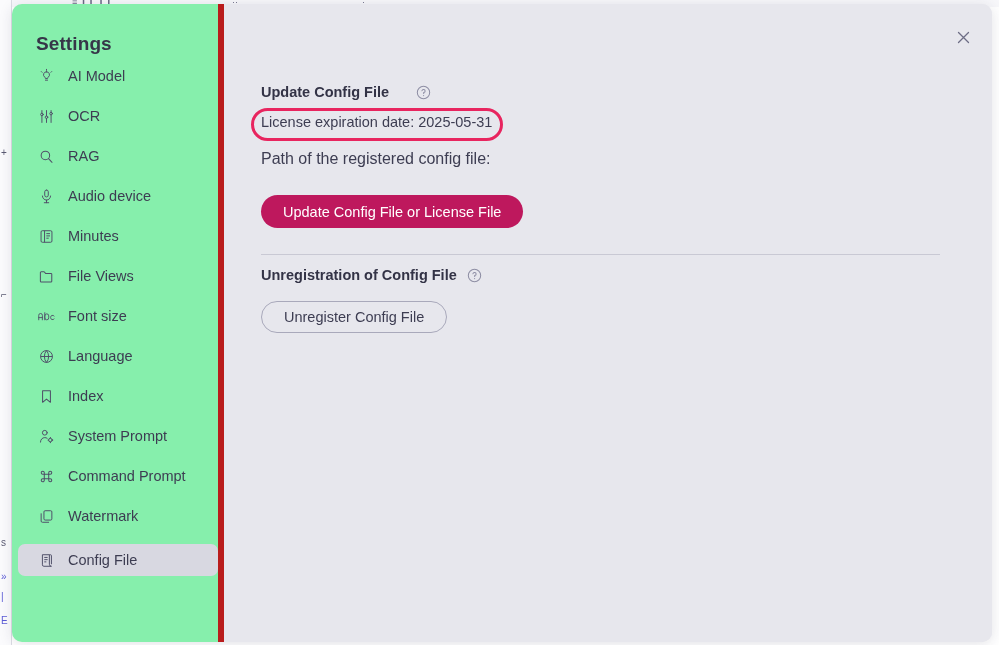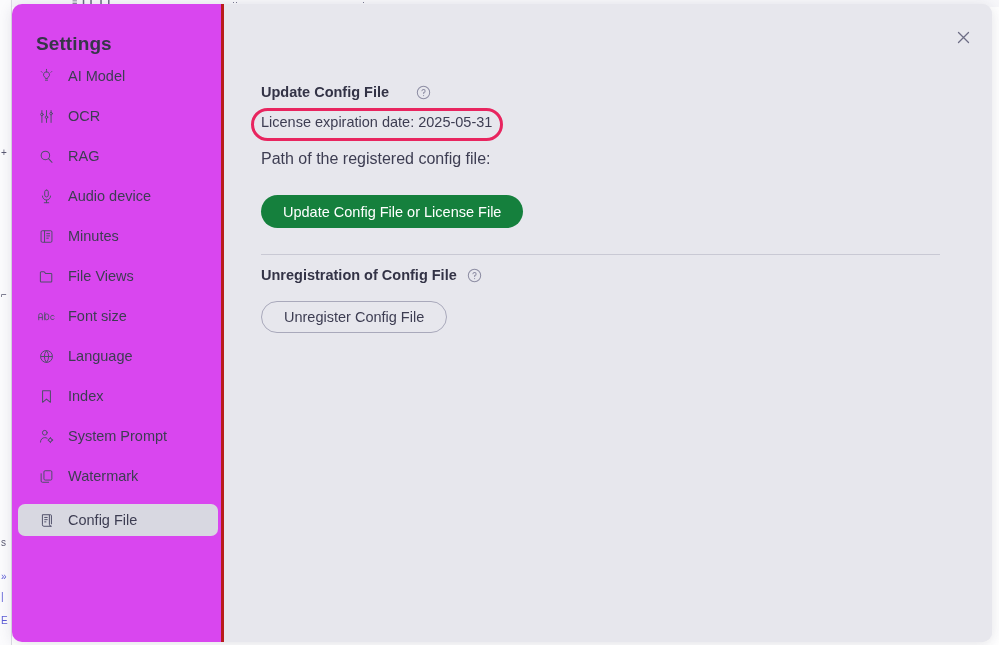--- a/index.html
+++ b/index.html
@@ -47,22 +47,22 @@
     background: #e7e7ed;
     border-radius: 10px;
     box-shadow: 0 2px 14px rgba(40,40,70,0.13);
     overflow: hidden;
   }
 
   
   #sidebar {
     position: absolute; left: 0; top: 0;
     width: 212px; height: 638px;
-    background: #d946ef;
-    border-right: 3px solid #b91c1c;
+    background: #86efac;
+    border-right: 6px solid #b91c1c;
   }
   #settings-title {
     position: absolute; left: 24px; top: 29px;
     font-size: 19px; font-weight: bold;
     color: #363648;
     letter-spacing: 0.1px;
   }
   #nav-list {
     position: absolute; left: 6px; top: 56px;
     width: 200px;
@@ -134,21 +134,21 @@
   #path-row {
     position: absolute; left: 36px; top: 146px;
     font-size: 16px; color: #3d3d52;
   }
 
   #update-button {
     position: absolute; left: 36px; top: 191px;
     height: 33px;
     padding: 0 22px;
     display: inline-flex; align-items: center; justify-content: center;
-    background: #15803d;
+    background: #be185d;
     color: #ffffff;
     font-size: 14.5px;
     border: none; border-radius: 17px;
     cursor: pointer;
     font-family: "Liberation Sans", sans-serif;
   }
 
   #section-divider {
     position: absolute; left: 36px; top: 250px;
     width: 679px; height: 1px;
@@ -290,20 +290,32 @@
               <circle cx="8" cy="5.6" r="2.8"></circle>
               <path d="M2.9 16.6c0-3.1 2.3-5.3 5.1-5.3 1 0 1.9.3 2.7.7"></path>      
               <circle cx="14.6" cy="14.2" r="2.1"></circle>      
               <path d="M14.6 11.1v.8M14.6 16.5v.8M11.8 14.2h.7M16.7 14.2h.7"></path>    
             </svg>
           </span>
           <span class="nav-label">System Prompt</span>
         </div>
         <div class="nav-item">
           <span class="nav-icon">
+            <svg width="17" height="17" viewBox="0 0 20 20" fill="none" stroke="currentColor" stroke-width="1.2" stroke-linejoin="round">      
+              <path d="M7.4 7.4h5.2v5.2H7.4z"></path>      
+              <path d="M7.4 7.4H5.6a1.8 1.8 0 1 1 1.8-1.8v1.8z"></path>      
+              <path d="M12.6 7.4h1.8a1.8 1.8 0 1 0-1.8-1.8v1.8z"></path>      
+              <path d="M7.4 12.6H5.6a1.8 1.8 0 1 0 1.8 1.8v-1.8z"></path>      
+              <path d="M12.6 12.6h1.8a1.8 1.8 0 1 1-1.8 1.8v-1.8z"></path>    
+            </svg>
+          </span>
+          <span class="nav-label">Command Prompt</span>
+        </div>
+        <div class="nav-item">
+          <span class="nav-icon">
             <svg width="17" height="17" viewBox="0 0 20 20" fill="none" stroke="currentColor" stroke-width="1.15" stroke-linejoin="round">      
               <rect x="7" y="3.2" width="9.3" height="11" rx="1.4"></rect>      
               <path d="M13 16.8H5.1a1.4 1.4 0 0 1-1.4-1.4V6.3"></path>    
             </svg>
           </span>
           <span class="nav-label">Watermark</span>
         </div>
         <div class="nav-item selected">
           <span class="nav-icon">
             <svg width="17" height="17" viewBox="0 0 20 20" fill="none" stroke="currentColor" stroke-width="1.15" stroke-linejoin="round">      

